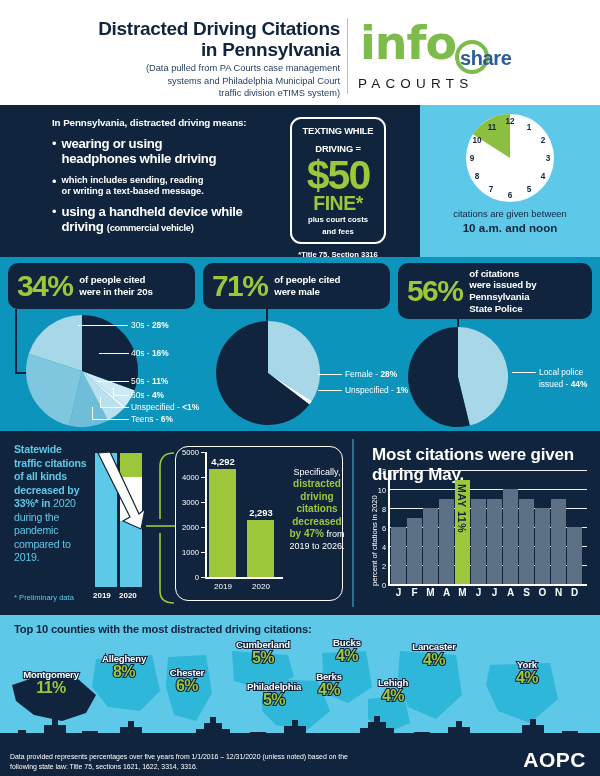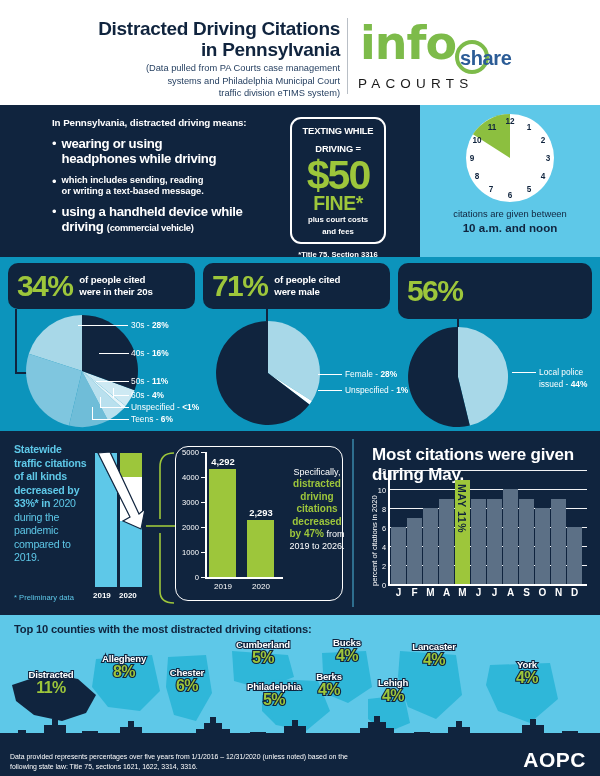--- a/index.html
+++ b/index.html
@@ -269,20 +269,26 @@
     </svg>
 
     <div class="leader" style="left:318px; top:117px; width:24px;"></div>
     <div class="leg" style="left:345px; top:112px;"><span>Female - </span><b>28%</b></div>
 
     <div class="leader" style="left:318px; top:133px; width:24px;"></div>
     <div class="leg" style="left:345px; top:128px;"><span>Unspecified - </span><b>1%</b></div>
 
     <div class="pie-card pc3">
       <div class="pct-big">56%</div>
+      <div class="pct-txt">
+        <div>of citations</div>
+        <div>were issued by</div>
+        <div>Pennsylvania</div>
+        <div>State Police</div>
+      </div>
     </div>
     <div class="connector" style="left:457px; top:62px; width:2px; height:9px;"></div>
 
     <svg style="position:absolute; left:405px; top:68px;" width="110" height="104" viewBox="0 0 110 104">
       <g transform="translate(53,52)">
         <path d="M0 0 L0 -50 A50 50 0 0 1 11.8 48.6 Z" fill="#A8D8E8"></path>
         <path d="M0 0 L11.8 48.6 A50 50 0 1 1 0 -50 Z" fill="#10243E"></path>
       </g>
     </svg>
 
@@ -408,21 +414,21 @@
       <polygon points="232,14 288,18 294,40 262,52 234,44" fill="#2FB7D9"></polygon>
       <polygon points="262,58 298,54 302,82 276,88 262,74" fill="#2FB7D9"></polygon>
       <polygon points="322,16 366,14 372,50 348,66 324,56" fill="#2FB7D9"></polygon>
       <polygon points="270,42 318,44 330,74 306,94 276,88 266,62" fill="#2FB7D9"></polygon>
       <polygon points="400,14 456,18 462,58 436,82 408,70 398,40" fill="#2FB7D9"></polygon>
       <polygon points="368,62 404,58 410,86 386,96 368,82" fill="#2FB7D9"></polygon>
       <polygon points="490,28 550,26 558,62 530,86 498,74 486,48" fill="#2FB7D9"></polygon>
     </svg>
 
     <div class="cty" style="left:4px; top:54px; width:94px;">
-      <div class="cty-name">Distracted</div>
+      <div class="cty-name">Montgomery</div>
       <div class="cty-pct">11%</div>
     </div>
     <div class="cty" style="left:82px; top:38px; width:84px;">
       <div class="cty-name">Allegheny</div>
       <div class="cty-pct">8%</div>
     </div>
     <div class="cty" style="left:152px; top:52px; width:70px;">
       <div class="cty-name">Chester</div>
       <div class="cty-pct">6%</div>
     </div>

